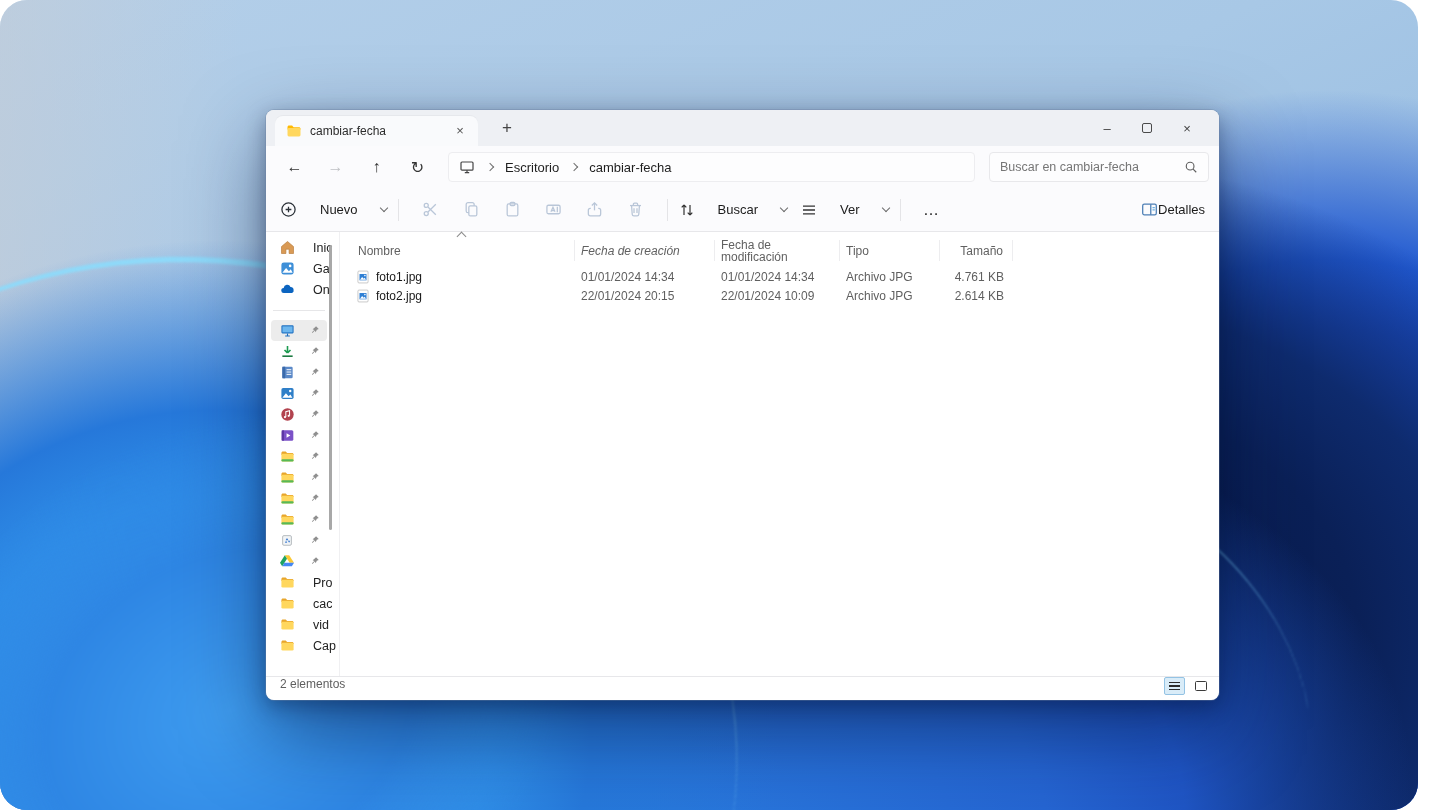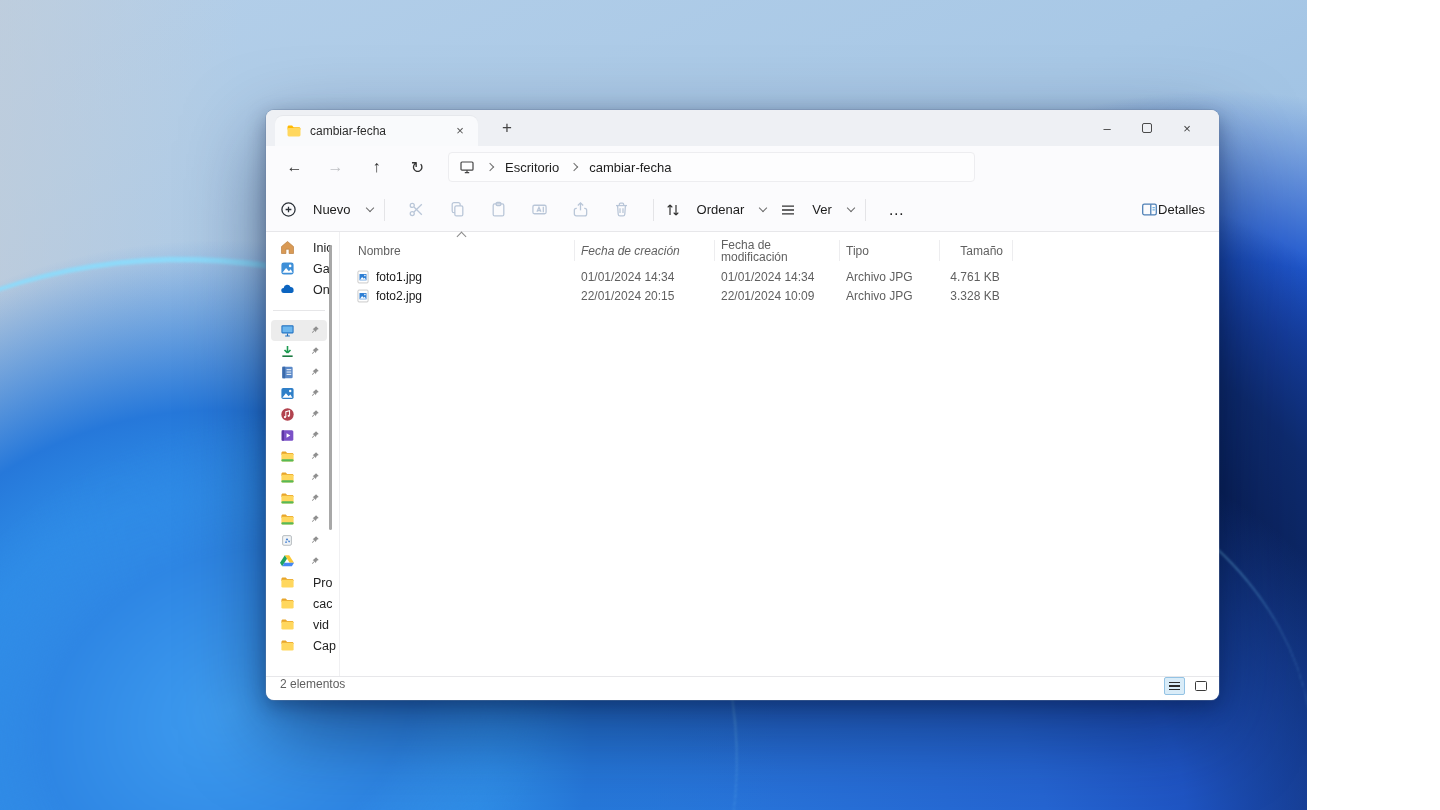--- a/index.html
+++ b/index.html
@@ -1,20 +1,20 @@
 <!DOCTYPE html>
 <html><head>
 <meta charset="utf-8">
 <style>
   * { margin:0; padding:0; box-sizing:border-box; }
   html,body { width:1440px; height:810px; overflow:hidden; font-family:"Liberation Sans","DejaVu Sans",sans-serif; }
 
   
-  .desktop { position:relative; width:1307px; height:810px; overflow:hidden;
-             background:linear-gradient(155deg,#b4cfe9 0%,#a8c8e6 40%,#9cc0e3 60%,#8cb4dd 78%,#7aa6d6 100%); }
+  .desktop { position:relative; width:1418px; height:810px; overflow:hidden;
+             background:linear-gradient(155deg,#b4cfe9 0%,#a8c8e6 40%,#9cc0e3 60%,#8cb4dd 78%,#7aa6d6 100%);border-radius:27px; }
   .wp { position:absolute; pointer-events:none; }
   .wp-graytint { left:0; top:0; width:240px; height:100%;
              background:linear-gradient(90deg,rgba(196,204,214,.6),rgba(196,204,214,0)); }
   .wp-royal { right:-430px; top:90px; width:1040px; height:1060px; border-radius:50%;
              background:radial-gradient(closest-side,#173fb4 0%,#1b4cc4 55%,#2058d0 68%,rgba(32,88,208,0) 100%); }
   .wp-dark { right:-240px; bottom:-300px; width:1200px; height:950px; border-radius:50%;
              background:radial-gradient(closest-side,#071643 0%,#0a2057 50%,#0e2b6e 70%,rgba(14,43,110,0) 100%); }
   .wp-az2 { left:-220px; bottom:-560px; width:1640px; height:980px; border-radius:50%; transform:rotate(-10deg);
              background:radial-gradient(closest-side,#2a7de0 0%,#2565d2 55%,#1f55c4 72%,rgba(31,85,196,0) 100%); }
   .wp-rim2 { left:-180px; bottom:-470px; width:1500px; height:880px; border-radius:50%; transform:rotate(-10deg);
@@ -53,21 +53,21 @@
   .crumb-chev { width:6px; height:6px; border-right:1.3px solid #6f6f6f; border-bottom:1.3px solid #6f6f6f;
                 transform:rotate(-45deg); margin:0 3px; }
   .searchbox { margin-left:auto; width:220px; height:30px; background:#fdfdfe; border:1px solid #e8e8eb; border-radius:4px;
                display:flex; align-items:center; padding:0 10px; }
   .searchbox input { border:none; outline:none; background:transparent; flex:1; font-size:12.5px; color:#333;
                      font-family:"Liberation Sans","DejaVu Sans",sans-serif; }
   .searchbox input::placeholder { color:#767676; }
 
   
   .toolbar { height:44px; background:#fbfbfd; border-bottom:1px solid #e7e7ea; display:flex; align-items:center; padding:0 14px; flex:0 0 auto; }
-  .tb-btn { display:flex; align-items:center; gap:16px; color:#1b1b1b; font-size:13px; }
+  .tb-btn { display:flex; align-items:center; gap:23px; color:#1b1b1b; font-size:13px; }
   .tb-sep { width:1px; height:22px; background:#e4e4e7; margin:0 11px; }
   .tb-ico { width:41px; display:flex; justify-content:center; color:#b9c6d8; }
   .chev { width:6px; height:6px; border-right:1.3px solid #6b6b6b; border-bottom:1.3px solid #6b6b6b;
           transform:rotate(45deg); margin-top:-4px; }
   .tb-more { width:40px; text-align:center; font-size:16px; color:#222; letter-spacing:1px; }
   .tb-details { margin-left:auto; display:flex; align-items:center; gap:0; font-size:13px; color:#1b1b1b; }
 
   
   .content { flex:1; display:flex; min-height:0; background:#fff; }
   .sidebar { width:74px; flex:0 0 auto; position:relative; padding-top:5px; border-right:1px solid #f0f0f2; }
@@ -91,21 +91,21 @@
   .c-created { width:140px;font-style:italic; }
   .c-modified { width:125px; }
   .c-type { width:100px; }
   .c-size { width:73px; justify-content:flex-end; padding-right:9px; }
   .file-row { display:flex; height:19px; align-items:center; font-size:12px; color:#5f5f5f; }
   .fcell { padding-left:6px; white-space:nowrap; overflow:hidden; }
   .f-name { width:235px; color:#191919; display:flex; align-items:center; gap:6px; padding-left:16px;text-align:right; }
   .f-created { width:140px; }
   .f-modified { width:125px; }
   .f-type { width:100px; }
-  .f-size { width:73px; text-align:center; padding-right:9px; }
+  .f-size { width:73px; text-align:right; padding-right:9px; }
 
   
   .statusbar { height:24px; flex:0 0 auto; border-top:1px solid #e7e7ea; background:#fff; border-radius:0 0 8px 8px;
                display:flex; align-items:flex-start; padding:0 8px 0 14px; font-size:12px; color:#5f5f5f; }
   .view-toggles { margin-left:auto; display:flex; gap:5px; align-items:center; }
   .vt { width:21px; height:18px; display:flex; align-items:center; justify-content:center; border-radius:2px; }
   .vt.selected { background:#d9ecf8; border:1px solid #94c3e4; }
   .vt-lines { display:flex; flex-direction:column; gap:2px; }
   .vt-lines i { display:block; width:11px; height:1.6px; background:#2b2b2b; }
   .vt-box { width:12px; height:10px; border:1.6px solid #3a3a3a; border-radius:1.5px; }
@@ -160,20 +160,29 @@
               <rect x="2" y="3" width="12" height="8.2" rx="1"></rect>
               <path d="M5.8 13.6h4.4M8 11.2v2.4"></path>
             </svg>
         </span>
         <span class="crumb-chev"></span>
         <span class="crumb">Escritorio</span>
         <span class="crumb-chev"></span>
         <span class="crumb">cambiar-fecha</span>
       </div>
 
+      <div class="searchbox">
+        <input type="text" placeholder="Buscar en cambiar-fecha" style="">
+        <span class="s-ico">
+          <svg width="14" height="14" viewBox="0 0 16 16" fill="none" stroke="#5f5f5f" stroke-width="1.3">
+              <circle cx="7" cy="7" r="4.4"></circle>
+              <path d="M10.4 10.4L14 14"></path>
+            </svg>
+        </span>
+      </div>
     </div>
 
     <div class="toolbar">
       <div class="tb-btn">
         <span class="s-ico">
           <svg width="17" height="17" viewBox="0 0 16 16" fill="none" stroke="#2b3138" stroke-width="1.2">
               <circle cx="8" cy="8" r="6.2"></circle>
               <path d="M8 5.3v5.4M5.3 8h5.4"></path>
             </svg>
         </span>
@@ -226,21 +235,21 @@
 
       <div class="tb-sep"></div>
 
       <div class="tb-btn">
         <span class="s-ico">
           <svg width="16" height="16" viewBox="0 0 16 16" fill="none" stroke="#333" stroke-width="1.2">
               <path d="M5 13V3M5 3L2.7 5.3M5 3l2.3 2.3"></path>
               <path d="M11 3v10M11 13l-2.3-2.3M11 13l2.3-2.3"></path>
             </svg>
         </span>
-        <span>Ordenar</span>
+        <span>Buscar</span>
         <span class="chev"></span>
       </div>
 
       <div style="width:14px"></div>
 
       <div class="tb-btn">
         <span class="s-ico">
           <svg width="16" height="16" viewBox="0 0 16 16" fill="none" stroke="#333" stroke-width="1.3">
               <path d="M2 4.2h12M2 8h12M2 11.8h12"></path>
             </svg>
@@ -573,21 +582,21 @@
                   <rect x="4" y="4.6" width="8" height="7.2" fill="#2f7fd4"></rect>
                   <circle cx="10.2" cy="6.4" r=".9" fill="#fff"></circle>
                   <path d="M4.6 11l2.4-3 1.8 2.1 1.2-1.2 1.4 2.1z" fill="#fff"></path>
                 </svg>
             </span>
             <span>foto2.jpg</span>
           </div>
           <div class="fcell f-created">22/01/2024 20:15</div>
           <div class="fcell f-modified">22/01/2024 10:09</div>
           <div class="fcell f-type">Archivo JPG</div>
-          <div class="fcell f-size">3.328 KB</div>
+          <div class="fcell f-size">2.614 KB</div>
         </div>
       </div>
     </div>
 
     <div class="statusbar">
       <span>2 elementos</span>
       <div class="view-toggles">
         <div class="vt selected">
           <span class="vt-lines">
               <i></i>

